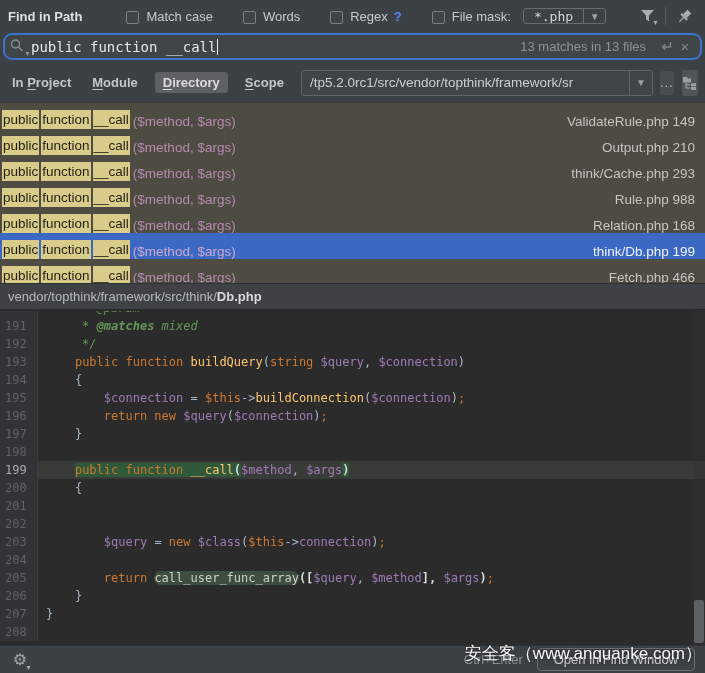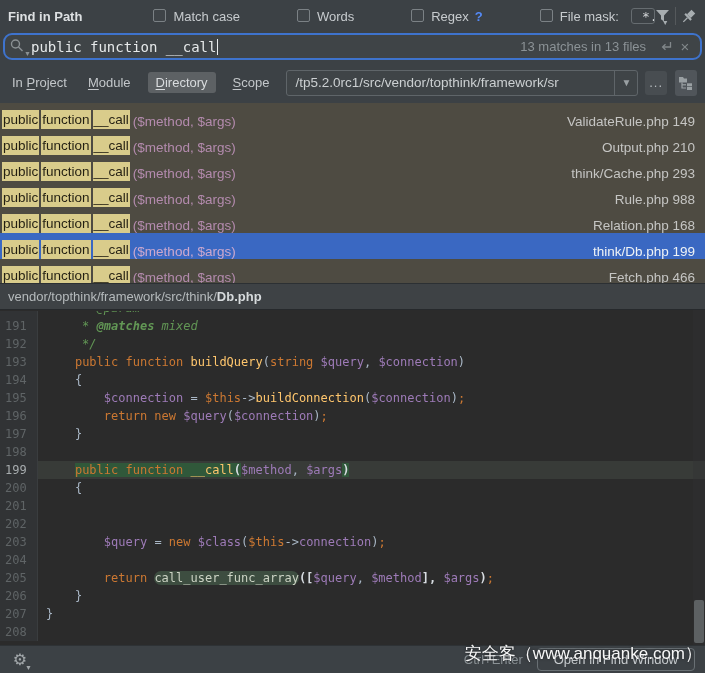--- a/index.html
+++ b/index.html
@@ -6,21 +6,21 @@
   html,body { width:705px; height:673px; overflow:hidden; }
   body {
     font-family: "Liberation Sans", sans-serif;
     background:#3c4145; color:#c7cbce; font-size:13px;
     position:relative;
   }
 
   
   .topbar { height:32px; padding:0 8px; display:flex; align-items:center; }
   .title { font-weight:bold; color:#dde0e2; margin-right:44px; white-space:nowrap; }
-  .cb { display:flex; align-items:flex-start; margin-right:30px; cursor:default; white-space:nowrap;margin-left:27px; }
+  .cb { display:flex; align-items:flex-end; margin-right:30px; cursor:default; white-space:nowrap; }
   .cb .box { width:13px; height:13px; border:1px solid #7b8185; border-radius:2px; background:#3f4448; margin-right:7px; flex:none; }
   .help-q { color:#548af7; font-weight:bold; margin-left:6px; }
   .combo { display:flex; align-items:center; height:16px; border:1px solid #666c70; border-radius:3px; background:#3c4145; overflow:hidden; }
   .combo .val { padding:0 10px; color:#d2d5d7; font-family:"DejaVu Sans Mono", monospace; font-size:13px; }
   .combo .arrowbox { width:22px; align-self:stretch; border-left:1px solid #666c70; display:flex; align-items:center; justify-content:center; color:#9aa0a3; font-size:10px; }
   .topbar .spacer { flex:1; }
   .iconbtn { display:flex; align-items:center; justify-content:center; width:26px; height:24px; position:relative; }
   .iconbtn .mini-caret { position:absolute; right:1px; bottom:2px; font-size:7px; color:#a7adb0; }
   .vsep { width:1px; height:18px; background:#55595c; margin:0 5px; }
 
@@ -156,21 +156,21 @@
         <svg width="14" height="13" viewBox="0 0 14 13">
             <path d="M11.5 2 v5 H4" fill="none" stroke="#82888b" stroke-width="1.3"></path>
             <path d="M6.5 4.2 L3.6 7 l2.9 2.8" fill="none" stroke="#82888b" stroke-width="1.3"></path>
           </svg>
       </span>
       <span class="closex">×</span>
     </div>
   </div>
 
   <div class="scoperow">
-    <span style="display:flex;">
+    <span style="display:flex;font-weight:bold;">
         <span class="scope-tab"><span>In </span><u>P</u><span>roject</span></span>
         <span class="scope-tab"><span></span><u>M</u><span>odule</span></span>
         <span class="scope-tab selected"><span></span><u>D</u><span>irectory</span></span>
         <span class="scope-tab"><span></span><u>S</u><span>cope</span></span>
       </span>
     <span class="pathcombo">
       <span class="pathtext">/tp5.2.0rc1/src/vendor/topthink/framework/sr</span>
       <span class="arrowbox">▼</span>
     </span>
     <button class="browse">...</button>

